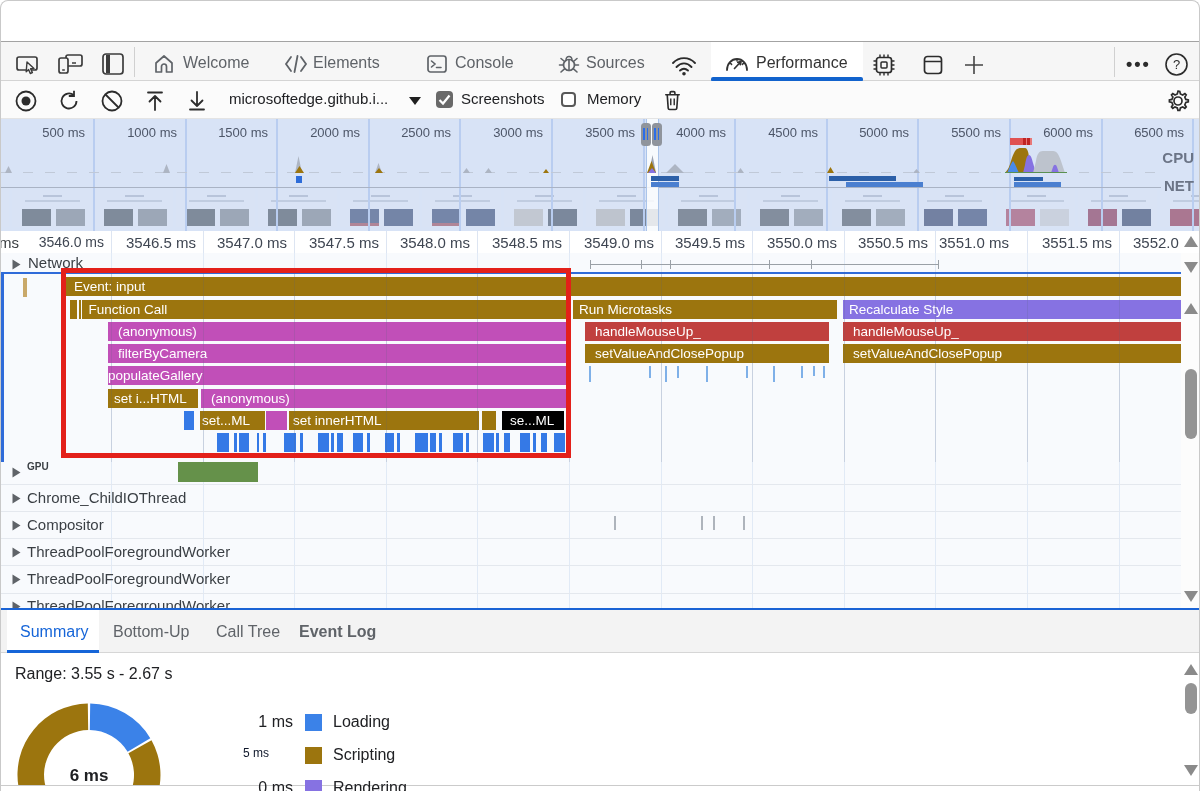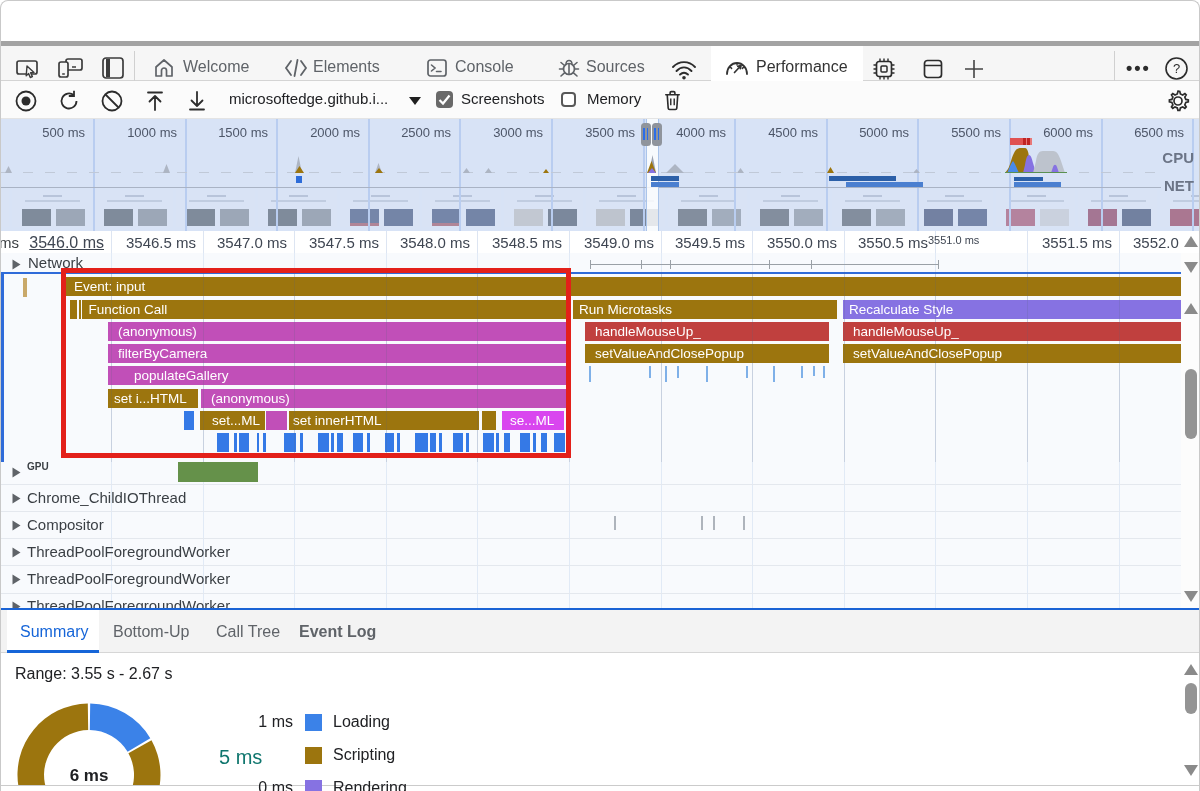--- a/index.html
+++ b/index.html
@@ -4,21 +4,21 @@
 html,body{margin:0;padding:0;width:1200px;height:791px;overflow:hidden;background:#fff;}
 *{box-sizing:border-box;font-family:"Liberation Sans",sans-serif;}
 .abs{position:absolute;}
 .win{position:absolute;left:0;top:0;width:1200px;height:791px;border-radius:8px 8px 0 0;overflow:hidden;border:1px solid #c9c9c9;border-bottom:none;background:#fff;}
 .bar-txt{color:#fff;font-size:13.5px;line-height:19px;white-space:nowrap;overflow:hidden;}
 svg{display:block;}
 </style></head><body>
 <div class="win">
 
 
-<div class="abs" style="left:0;top:40px;width:1200px;height:40px;background:#f6f6f6;border-top:5px solid #a3a3a3;border-bottom:1px solid #d4d4d4;">
+<div class="abs" style="left:0;top:40px;width:1200px;height:40px;background:#f6f6f6;border-top:1px solid #a3a3a3;border-bottom:1px solid #d4d4d4;">
 
  <svg class="abs" style="left:13px;top:9px;" width="26" height="26" viewBox="0 0 26 26">
         <rect x="3" y="6" width="20" height="13" rx="2" stroke="#3c3c3c" stroke-width="1.7" fill="none"></rect>
         <path d="M13 11 L20 17.5 L16.6 17.8 L18.4 21.6 L16.3 22.5 L14.6 18.6 L12.2 20.8 Z" fill="#f6f6f6" stroke="#3c3c3c" stroke-width="1.4" stroke-linejoin="round"></path>
       </svg>
 
  <svg class="abs" style="left:55px;top:9px;" width="28" height="26" viewBox="0 0 28 26">
         <rect x="10" y="4" width="16" height="11" rx="2" stroke="#3c3c3c" stroke-width="1.7" fill="none"></rect>
         <rect x="3" y="7" width="9" height="15" rx="2" fill="#f6f6f6" stroke="#3c3c3c" stroke-width="1.7"></rect>
         <path d="M6.2 19 h2.6" stroke="#3c3c3c" stroke-width="1.4"></path>
@@ -329,31 +329,31 @@
 <div class="abs" style="left:385px;top:0;width:1px;height:22px;background:#dde5f2;"></div>
 <div class="abs" style="left:476px;top:0;width:1px;height:22px;background:#dde5f2;"></div>
 <div class="abs" style="left:568px;top:0;width:1px;height:22px;background:#dde5f2;"></div>
 <div class="abs" style="left:660px;top:0;width:1px;height:22px;background:#dde5f2;"></div>
 <div class="abs" style="left:751px;top:0;width:1px;height:22px;background:#dde5f2;"></div>
 <div class="abs" style="left:843px;top:0;width:1px;height:22px;background:#dde5f2;"></div>
 <div class="abs" style="left:934px;top:0;width:1px;height:22px;background:#dde5f2;"></div>
 <div class="abs" style="left:1026px;top:0;width:1px;height:22px;background:#dde5f2;"></div>
 <div class="abs" style="left:1118px;top:0;width:1px;height:22px;background:#dde5f2;"></div>
 <div class="abs" style="left:-2px;top:3px;font-size:15px;color:#3c4043;">ms</div>
-<div class="abs" style="left:11px;top:3px;width:92px;text-align:right;font-size:16px;color:#3f4652;text-decoration:underline;">3546.0 ms</div>
+<div class="abs" style="left:11px;top:3px;width:92px;text-align:right;font-size:14px;color:#3f4652;">3546.0 ms</div>
 <div class="abs" style="left:103px;top:3px;width:92px;text-align:right;font-size:15px;color:#3f4652;">3546.5 ms</div>
 <div class="abs" style="left:194px;top:3px;width:92px;text-align:right;font-size:15px;color:#3f4652;">3547.0 ms</div>
 <div class="abs" style="left:286px;top:3px;width:92px;text-align:right;font-size:15px;color:#3f4652;">3547.5 ms</div>
 <div class="abs" style="left:377px;top:3px;width:92px;text-align:right;font-size:15px;color:#3f4652;">3548.0 ms</div>
 <div class="abs" style="left:469px;top:3px;width:92px;text-align:right;font-size:15px;color:#3f4652;">3548.5 ms</div>
 <div class="abs" style="left:561px;top:3px;width:92px;text-align:right;font-size:15px;color:#3f4652;">3549.0 ms</div>
 <div class="abs" style="left:652px;top:3px;width:92px;text-align:right;font-size:15px;color:#3f4652;">3549.5 ms</div>
 <div class="abs" style="left:744px;top:3px;width:92px;text-align:right;font-size:15px;color:#3f4652;">3550.0 ms</div>
 <div class="abs" style="left:835px;top:3px;width:92px;text-align:right;font-size:15px;color:#3f4652;">3550.5 ms</div>
-<div class="abs" style="left:927px;top:3px;width:92px;text-align:left;font-size:11px;color:#3f4652;">3551.0 ms</div>
+<div class="abs" style="left:927px;top:3px;width:92px;text-align:center;font-size:15px;color:#3f4652;">3551.0 ms</div>
 <div class="abs" style="left:1019px;top:3px;width:92px;text-align:right;font-size:15px;color:#3f4652;">3551.5 ms</div>
 <div class="abs" style="left:1110px;top:3px;width:92px;text-align:right;font-size:15px;color:#3f4652;">3552.0 ms</div>
 <div class="abs" style="left:1180px;top:0;width:20px;height:22px;background:#fff;"></div>
 <svg class="abs" style="left:1183px;top:5px;" width="14" height="11" viewBox="0 0 14 11">
         <path d="M7 0 L14 11 H0 Z" fill="#8a8a8a"></path>
       </svg>
 </div>
 <div class="abs" style="left:0;top:252px;width:1200px;height:355px;background:#f8fafd;overflow:hidden;">
 <div class="abs" style="left:110px;top:0;width:1px;height:355px;background:#e1eaf6;"></div>
 <div class="abs" style="left:202px;top:0;width:1px;height:355px;background:#e1eaf6;"></div>
@@ -412,38 +412,38 @@
 <div class="abs" style="left:107px;top:91px;width:459px;height:19px;background:#c14fb8;">
         <div class="bar-txt" style="padding-left:10px;">filterByCamera</div>
       </div>
 <div class="abs" style="left:584px;top:91px;width:244px;height:19px;background:#9c750e;">
         <div class="bar-txt" style="padding-left:10px;">setValueAndClosePopup</div>
       </div>
 <div class="abs" style="left:842px;top:91px;width:338px;height:19px;background:#9c750e;">
         <div class="bar-txt" style="padding-left:10px;">setValueAndClosePopup</div>
       </div>
 <div class="abs" style="left:107px;top:113px;width:459px;height:19px;background:#c14fb8;">
-        <div class="bar-txt" style="padding-left:10px;margin-left:16px;">populateGallery</div>
+        <div class="bar-txt" style="">populateGallery</div>
       </div>
 <div class="abs" style="left:107px;top:136px;width:90px;height:19px;background:#9c750e;">
         <div class="bar-txt" style="padding-left:6px;">set i...HTML</div>
       </div>
 <div class="abs" style="left:200px;top:136px;width:366px;height:19px;background:#c14fb8;">
         <div class="bar-txt" style="padding-left:10px;">(anonymous)</div>
       </div>
 <div class="abs" style="left:183px;top:158px;width:10px;height:19px;background:#3579e6;"></div>
 <div class="abs" style="left:199px;top:158px;width:65px;height:19px;background:#9c750e;">
-        <div class="bar-txt" style="padding-left:12px;">set...ML</div>
+        <div class="bar-txt" style="padding-left:2px;">set...ML</div>
       </div>
 <div class="abs" style="left:265px;top:158px;width:21px;height:19px;background:#c14fb8;"></div>
 <div class="abs" style="left:288px;top:158px;width:190px;height:19px;background:#9c750e;">
         <div class="bar-txt" style="padding-left:4px;">set innerHTML</div>
       </div>
 <div class="abs" style="left:481px;top:158px;width:14px;height:19px;background:#9c750e;"></div>
-<div class="abs" style="left:501px;top:158px;width:62px;height:19px;background:#d946ef;">
+<div class="abs" style="left:501px;top:158px;width:62px;height:19px;background:#000000;">
         <div class="bar-txt" style="padding-left:8px;">se...ML</div>
       </div>
 <div class="abs" style="left:588px;top:113px;width:2px;height:16px;background:#7fb0e8;"></div>
 <div class="abs" style="left:648px;top:113px;width:2px;height:12px;background:#7fb0e8;"></div>
 <div class="abs" style="left:664px;top:113px;width:2px;height:16px;background:#7fb0e8;"></div>
 <div class="abs" style="left:676px;top:113px;width:2px;height:12px;background:#7fb0e8;"></div>
 <div class="abs" style="left:705px;top:113px;width:2px;height:16px;background:#7fb0e8;"></div>
 <div class="abs" style="left:745px;top:113px;width:2px;height:12px;background:#7fb0e8;"></div>
 <div class="abs" style="left:772px;top:113px;width:2px;height:16px;background:#7fb0e8;"></div>
 <div class="abs" style="left:800px;top:113px;width:2px;height:12px;background:#7fb0e8;"></div>
@@ -545,21 +545,21 @@
 <svg class="abs" style="left:0;top:0;" width="400" height="139" viewBox="0 0 400 139">
         <path d="M89.2 50.5 A71.5 71.5 0 0 1 149.3 85.2 L126.6 98.8 A45 45 0 0 0 88.8 77.0 Z" fill="#3b82e8"></path>
         <path d="M150.5 87.3 A71.5 71.5 0 1 1 86.8 50.5 L87.2 77.0 A45 45 0 1 0 127.4 100.2 Z" fill="#9c750e"></path>
       </svg>
 <div class="abs" style="left:38px;top:113px;width:100px;text-align:center;font-size:17px;font-weight:bold;color:#202124;">6 ms</div>
 <div class="abs" style="left:0;top:131.5px;width:1200px;height:1.5px;background:#cbcbcb;"></div>
 <div class="abs" style="left:0;top:133px;width:212px;height:6px;background:#fff;"></div>
 <div class="abs" style="left:218px;top:60px;width:74px;text-align:right;font-size:16px;color:#202124;">1 ms</div>
 <div class="abs" style="left:304px;top:61px;width:17px;height:17px;background:#3b82e8;"></div>
 <div class="abs" style="left:332px;top:60px;font-size:16px;color:#202124;">Loading</div>
-<div class="abs" style="left:218px;top:93px;width:74px;text-align:left;font-size:20px;color:#0f766e;">5 ms</div>
+<div class="abs" style="left:218px;top:93px;width:74px;text-align:center;font-size:12px;color:#0f172a;">5 ms</div>
 <div class="abs" style="left:304px;top:94px;width:17px;height:17px;background:#9c750e;"></div>
 <div class="abs" style="left:332px;top:93px;font-size:16px;color:#202124;">Scripting</div>
 <div class="abs" style="left:218px;top:126px;width:74px;text-align:right;font-size:16px;color:#202124;">0 ms</div>
 <div class="abs" style="left:304px;top:127px;width:17px;height:17px;background:#8672e2;"></div>
 <div class="abs" style="left:332px;top:126px;font-size:16px;color:#202124;">Rendering</div>
 <svg class="abs" style="left:1183px;top:11px;" width="14" height="11" viewBox="0 0 14 11">
         <path d="M7 0 L14 11 H0 Z" fill="#8a8a8a"></path>
       </svg>
 <div class="abs" style="left:1184px;top:30px;width:12px;height:31px;background:#949494;border-radius:6px;"></div>
 <svg class="abs" style="left:1183px;top:112px;" width="14" height="11" viewBox="0 0 14 11">

